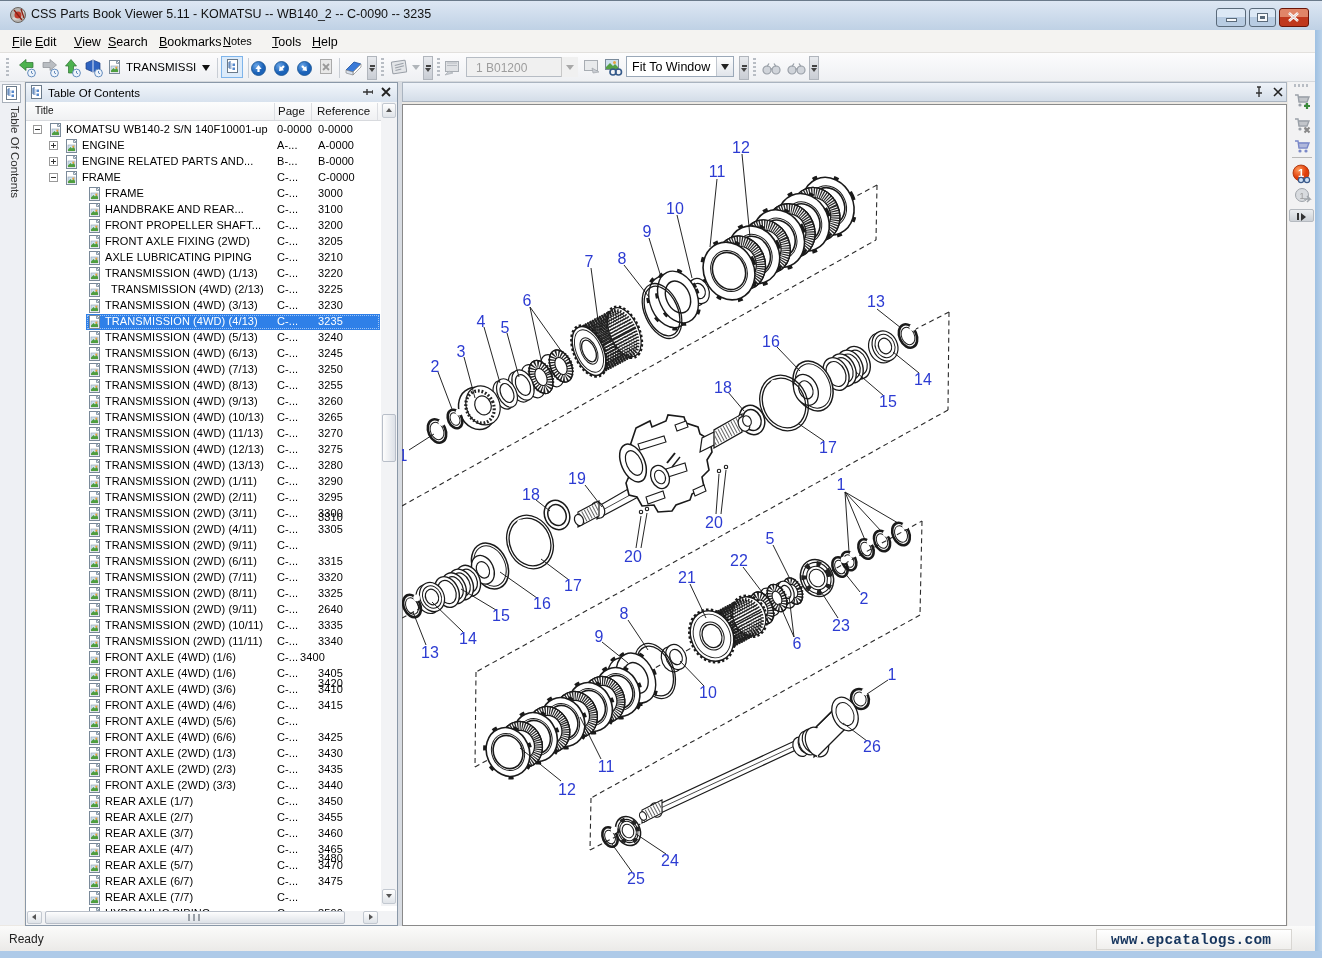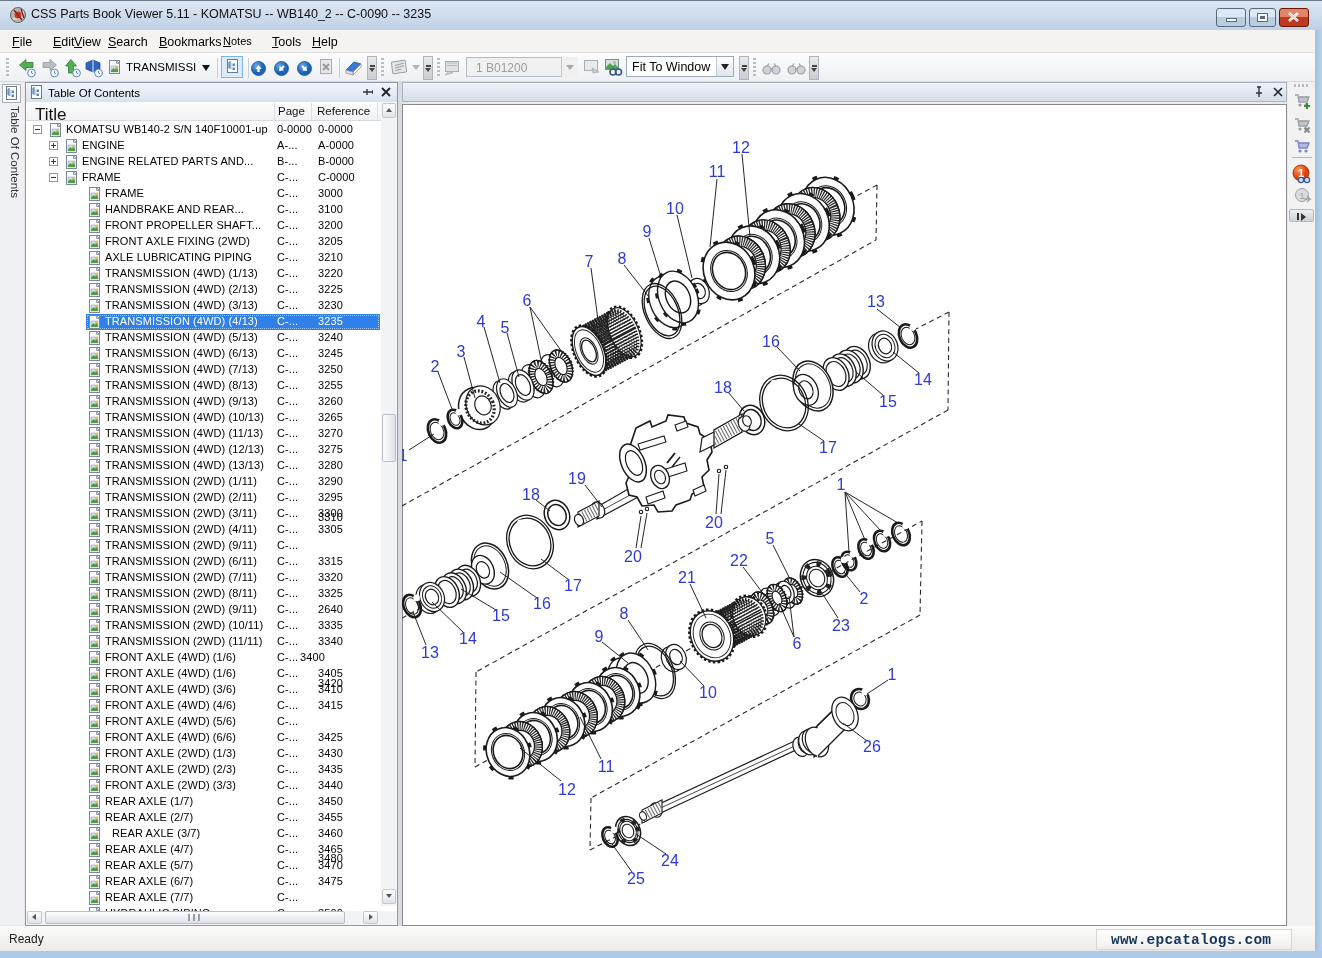--- a/index.html
+++ b/index.html
@@ -26,21 +26,21 @@
   <div style="position:absolute;left:10px;top:7px;width:5px;height:3px;background:#5a6a7a"></div>
   </div>
 <div class="abs" style="left:1279px;top:8px;width:30px;height:19px;border:1px solid #6a1508;border-radius:3px;background:linear-gradient(#e08568 0 45%,#c0391e 45% 100%)">
   <svg width="28" height="17">
       <path d="M9 4 L18 12 M18 4 L9 12" stroke="#fff" stroke-width="2.6"></path>
       <path d="M9 4 L18 12 M18 4 L9 12" stroke="#5a1005" stroke-width="0.6" opacity="0.4"></path>
     </svg></div>
 
 <div class="abs" style="left:0;top:30px;width:1322px;height:23px;background:#f4f3f1;border-bottom:1px solid #e2e0dd"></div>
 <div class="abs" style="left:12px;top:35px;font-size:12.5px;color:#000"><u>F</u>ile</div>
-<div class="abs" style="left:53px;top:35px;font-size:12.5px;color:#000"><u>E</u>dit</div>
+<div class="abs" style="left:35px;top:35px;font-size:12.5px;color:#000"><u>E</u>dit</div>
 <div class="abs" style="left:74px;top:35px;font-size:12.5px;color:#000"><u>V</u>iew</div>
 <div class="abs" style="left:108px;top:35px;font-size:12.5px;color:#000"><u>S</u>earch</div>
 <div class="abs" style="left:159px;top:35px;font-size:12.5px;color:#000"><u>B</u>ookmarks</div>
 <div class="abs" style="left:223px;top:35px;font-size:11px;color:#000"><u>N</u>otes</div>
 <div class="abs" style="left:272px;top:35px;font-size:12.5px;color:#000"><u>T</u>ools</div>
 <div class="abs" style="left:312px;top:35px;font-size:12.5px;color:#000"><u>H</u>elp</div>
 
 <div class="abs" style="left:0;top:53px;width:1322px;height:29px;background:linear-gradient(#fcfcfd,#eef0f3);border-bottom:1px solid #d5d8dc"></div>
 <div style="position:absolute;left:6px;top:58px;width:3px;height:20px;background:repeating-linear-gradient(to bottom,#b8bdc4 0 2px,transparent 2px 4px)"></div>
 <svg style="position:absolute;left:18px;top:59px" width="19" height="19">
@@ -205,21 +205,21 @@
     <path d="M5 1 L9 1 M7 1 L7 7 M4 7 L10 7 M7 7 L7 11" stroke="#333" stroke-width="1.4" fill="none" transform="rotate(90 7 6)"></path>
   </svg>
 <svg class="abs" style="left:380px;top:86px" width="12" height="12">
     <path d="M2 2 L10 10 M10 2 L2 10" stroke="#222" stroke-width="1.8"></path>
   </svg>
 
 <div class="abs" style="left:26px;top:102px;width:371px;height:19px;background:linear-gradient(#fdfdfd,#f0f1f3);border-bottom:1px solid #d8dade"></div>
 <div class="abs" style="left:274px;top:103px;width:1px;height:17px;background:#dcdee2"></div>
 <div class="abs" style="left:311px;top:103px;width:1px;height:17px;background:#dcdee2"></div>
 <div class="abs" style="left:377px;top:103px;width:1px;height:17px;background:#dcdee2"></div>
-<div class="abs" style="left:35px;top:105px;font-size:17px;color:#111">Title</div>
+<div class="abs" style="left:35px;top:105px;font-size:10px;color:#111">Title</div>
 <div class="abs" style="left:278px;top:105px;font-size:11.5px;color:#111">Page</div>
 <div class="abs" style="left:317px;top:105px;font-size:11.5px;color:#111">Reference</div>
 
 <div class="abs" style="left:26px;top:121px;width:355px;height:790px;background:#fff;overflow:hidden">
 <div style="position:absolute;left:-26px;top:-121px;width:381px;height:906px">
 <svg style="position:absolute;left:33px;top:125px" width="9" height="9">
         <rect x="0.5" y="0.5" width="8" height="8" fill="#fff" stroke="#9a9a9a"></rect>
         <line x1="2" y1="4.5" x2="7" y2="4.5" stroke="#333" stroke-width="1"></line>
       </svg>
       <svg style="position:absolute;left:49px;top:123px" width="14" height="15">
@@ -336,21 +336,21 @@
       <div class="tr" style="left:105px;top:267px;color:#000">TRANSMISSION (4WD) (1/13)</div>
       <div class="tr" style="left:277px;top:267px;color:#000">C-...</div>
       <div class="tr" style="left:318px;top:267px;color:#000">3220</div>
       <svg style="position:absolute;left:88px;top:283px" width="14" height="15">
         <rect x="1.5" y="0.5" width="10" height="13" fill="#fff" stroke="#7a8a9a"></rect>
         <path d="M8.5 0.5 L11.5 3.5 L8.5 3.5 Z" fill="#dce6f0" stroke="#7a8a9a" stroke-width="0.8"></path>
         <rect x="3" y="6" width="7" height="6" fill="#cfe0ef" stroke="#90a0b0" stroke-width="0.6"></rect>
         <path d="M3 10.5 L5.5 8 L7 9.5 L8.5 7.5 L10 10 L10 12 L3 12 Z" fill="#4f9e3f"></path>
         <circle cx="8.3" cy="7.6" r="1.1" fill="#e8a33d"></circle>
       </svg>
-      <div class="tr" style="left:105px;top:283px;color:#000">TRANSMISSION (4WD) (2/13)</div>
+      <div class="tr" style="left:111px;top:283px;color:#000">TRANSMISSION (4WD) (2/13)</div>
       <div class="tr" style="left:277px;top:283px;color:#000">C-...</div>
       <div class="tr" style="left:318px;top:283px;color:#000">3225</div>
       <svg style="position:absolute;left:88px;top:299px" width="14" height="15">
         <rect x="1.5" y="0.5" width="10" height="13" fill="#fff" stroke="#7a8a9a"></rect>
         <path d="M8.5 0.5 L11.5 3.5 L8.5 3.5 Z" fill="#dce6f0" stroke="#7a8a9a" stroke-width="0.8"></path>
         <rect x="3" y="6" width="7" height="6" fill="#cfe0ef" stroke="#90a0b0" stroke-width="0.6"></rect>
         <path d="M3 10.5 L5.5 8 L7 9.5 L8.5 7.5 L10 10 L10 12 L3 12 Z" fill="#4f9e3f"></path>
         <circle cx="8.3" cy="7.6" r="1.1" fill="#e8a33d"></circle>
       </svg>
       <div class="tr" style="left:105px;top:299px;color:#000">TRANSMISSION (4WD) (3/13)</div>
@@ -677,21 +677,21 @@
       <div class="tr" style="left:105px;top:811px;color:#000">REAR AXLE (2/7)</div>
       <div class="tr" style="left:277px;top:811px;color:#000">C-...</div>
       <div class="tr" style="left:318px;top:811px;color:#000">3455</div>
       <svg style="position:absolute;left:88px;top:827px" width="14" height="15">
         <rect x="1.5" y="0.5" width="10" height="13" fill="#fff" stroke="#7a8a9a"></rect>
         <path d="M8.5 0.5 L11.5 3.5 L8.5 3.5 Z" fill="#dce6f0" stroke="#7a8a9a" stroke-width="0.8"></path>
         <rect x="3" y="6" width="7" height="6" fill="#cfe0ef" stroke="#90a0b0" stroke-width="0.6"></rect>
         <path d="M3 10.5 L5.5 8 L7 9.5 L8.5 7.5 L10 10 L10 12 L3 12 Z" fill="#4f9e3f"></path>
         <circle cx="8.3" cy="7.6" r="1.1" fill="#e8a33d"></circle>
       </svg>
-      <div class="tr" style="left:112px;top:827px;color:#000">REAR AXLE (3/7)</div>
+      <div class="tr" style="left:105px;top:827px;color:#000">REAR AXLE (3/7)</div>
       <div class="tr" style="left:277px;top:827px;color:#000">C-...</div>
       <div class="tr" style="left:318px;top:827px;color:#000">3460</div>
       <svg style="position:absolute;left:88px;top:843px" width="14" height="15">
         <rect x="1.5" y="0.5" width="10" height="13" fill="#fff" stroke="#7a8a9a"></rect>
         <path d="M8.5 0.5 L11.5 3.5 L8.5 3.5 Z" fill="#dce6f0" stroke="#7a8a9a" stroke-width="0.8"></path>
         <rect x="3" y="6" width="7" height="6" fill="#cfe0ef" stroke="#90a0b0" stroke-width="0.6"></rect>
         <path d="M3 10.5 L5.5 8 L7 9.5 L8.5 7.5 L10 10 L10 12 L3 12 Z" fill="#4f9e3f"></path>
         <circle cx="8.3" cy="7.6" r="1.1" fill="#e8a33d"></circle>
       </svg>
       <div class="tr" style="left:105px;top:843px;color:#000">REAR AXLE (4/7)</div>

